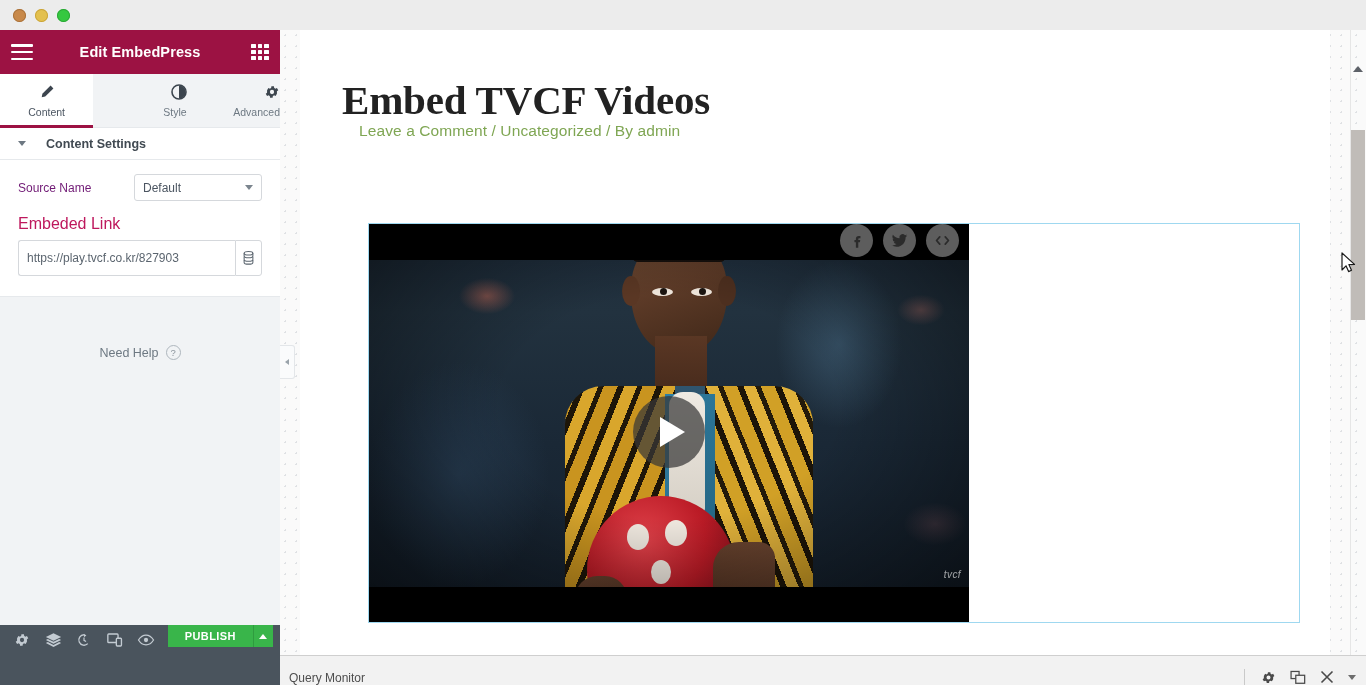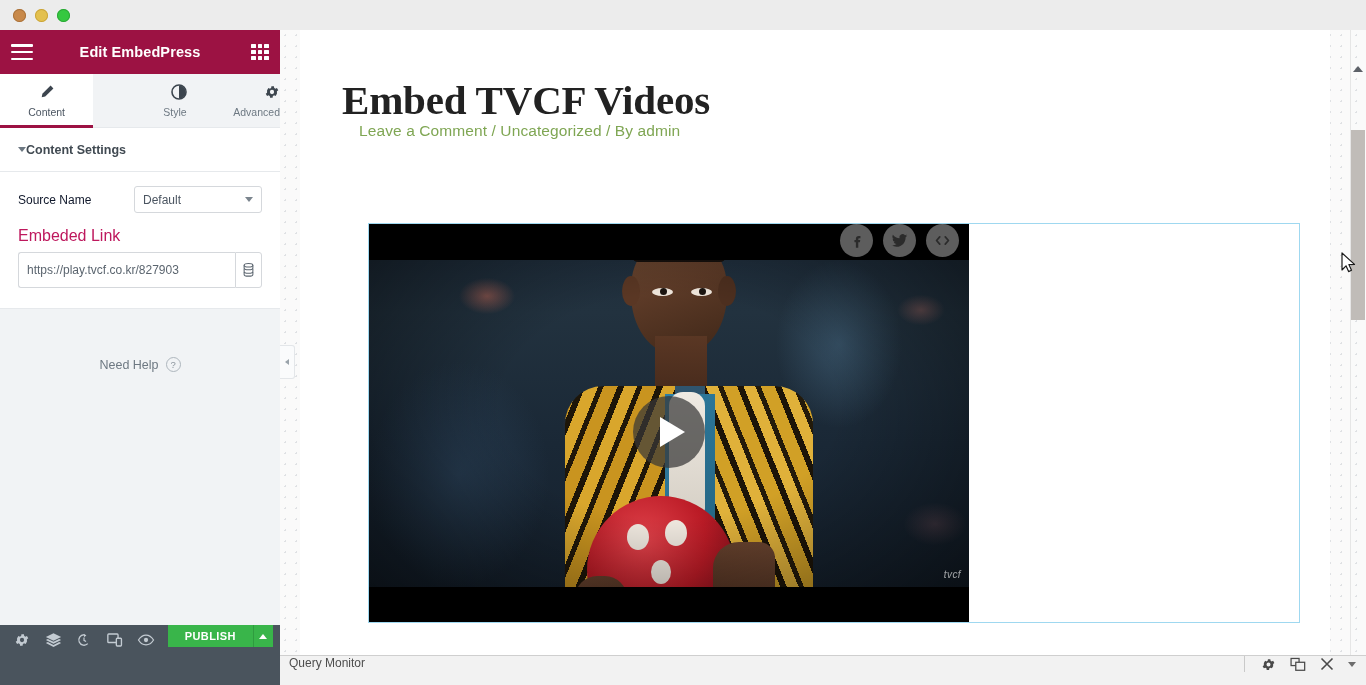--- a/index.html
+++ b/index.html
@@ -50,33 +50,33 @@
     justify-content: center; gap: 6px; cursor: pointer; position: relative;
     background: #fff; }
   .tab.inactive { background: #f1f3f5; align-items: flex-end; }
   .tab.active::after { content: ""; position: absolute; left: 0; right: 0; bottom: -1px;
     height: 3px; background: #9c1243; }
   .tab .lbl { font-size: 10.5px; color: #6d7882; }
   .tab.active .lbl { color: #4b5561; }
   .tab svg { display: block; }
 
   .section-head {
-    height: 44px; background: #fff; border-bottom: 1px solid #e6e9ec;
-    display: flex; align-items: center; padding: 0 18px; gap: 0; flex: none;
+    height: 32px; background: #fff; border-bottom: 1px solid #e6e9ec;
+    display: flex; align-items: center; padding: 0 18px; gap: 20px; flex: none;
     cursor: pointer;
   }
   .caret-d { width: 0; height: 0; border-left: 4.5px solid transparent;
     border-right: 4.5px solid transparent; border-top: 5.5px solid #6d7882; }
   .section-head .t { font-size: 12.5px; font-weight: 700; color: #414a52; }
 
   .controls { background: #fff; padding: 14px 18px 20px 18px; flex: none;
     border-bottom: 1px solid #e6e9ec; }
   .ctl-row { display: flex; align-items: center; justify-content: space-between;
     margin-bottom: 14px; }
-  .ctl-lbl { font-size: 12px; color: #0f172a; }
+  .ctl-lbl { font-size: 12px; color: #701a75; }
   .select {
     width: 128px; height: 27px; border: 1px solid #d5d8dc; border-radius: 3px;
     background: #fff; display: flex; align-items: center; padding: 0 8px;
     font-size: 12px; color: #4b5561; position: relative; cursor: pointer;
   }
   .select .caret { position: absolute; right: 8px; width: 0; height: 0;
     border-left: 4px solid transparent; border-right: 4px solid transparent;
     border-top: 5px solid #7b858e; }
   .ctl-lbl-block { font-size: 16px; color: #be185d; display: block; margin-bottom: 7px; }
   .input-wrap { display: flex; height: 36px; }
@@ -281,21 +281,21 @@
   .scroll-thumb {
     position: absolute; right: 1px; top: 100px; width: 14px; height: 190px;
     background: #c0bcb8; cursor: pointer;
   }
   .cursor { position: absolute; left: 1341px; top: 252px; z-index: 40; }
 
   
   .taskbar {
     position: absolute; left: 280px; top: 655px; width: 1086px; height: 30px;
     background: #f2f2f2; border-top: 1px solid #cfcfcf;
-    display: flex; align-items: flex-start;
+    display: flex; align-items: flex-end;
   }
   .taskbar .qm { margin-left: 9px; font-size: 12px; color: #4d4d4d; }
   .tb-right { margin-left: auto; display: flex; align-items: center;
     gap: 14px; padding-right: 10px; }
   .tb-ico { cursor: pointer; display: flex; align-items: center; }
   .tb-sep { width: 1px; height: 16px; background: #c9c9c9; margin-right: 2px; }
   .tb-caret { width: 0; height: 0; border-left: 4px solid transparent;
     border-right: 4px solid transparent; border-top: 5px solid #6d6d6d; }
   .footer-left-fill {
     position: absolute; left: 0; top: 655px; width: 280px; height: 30px;

